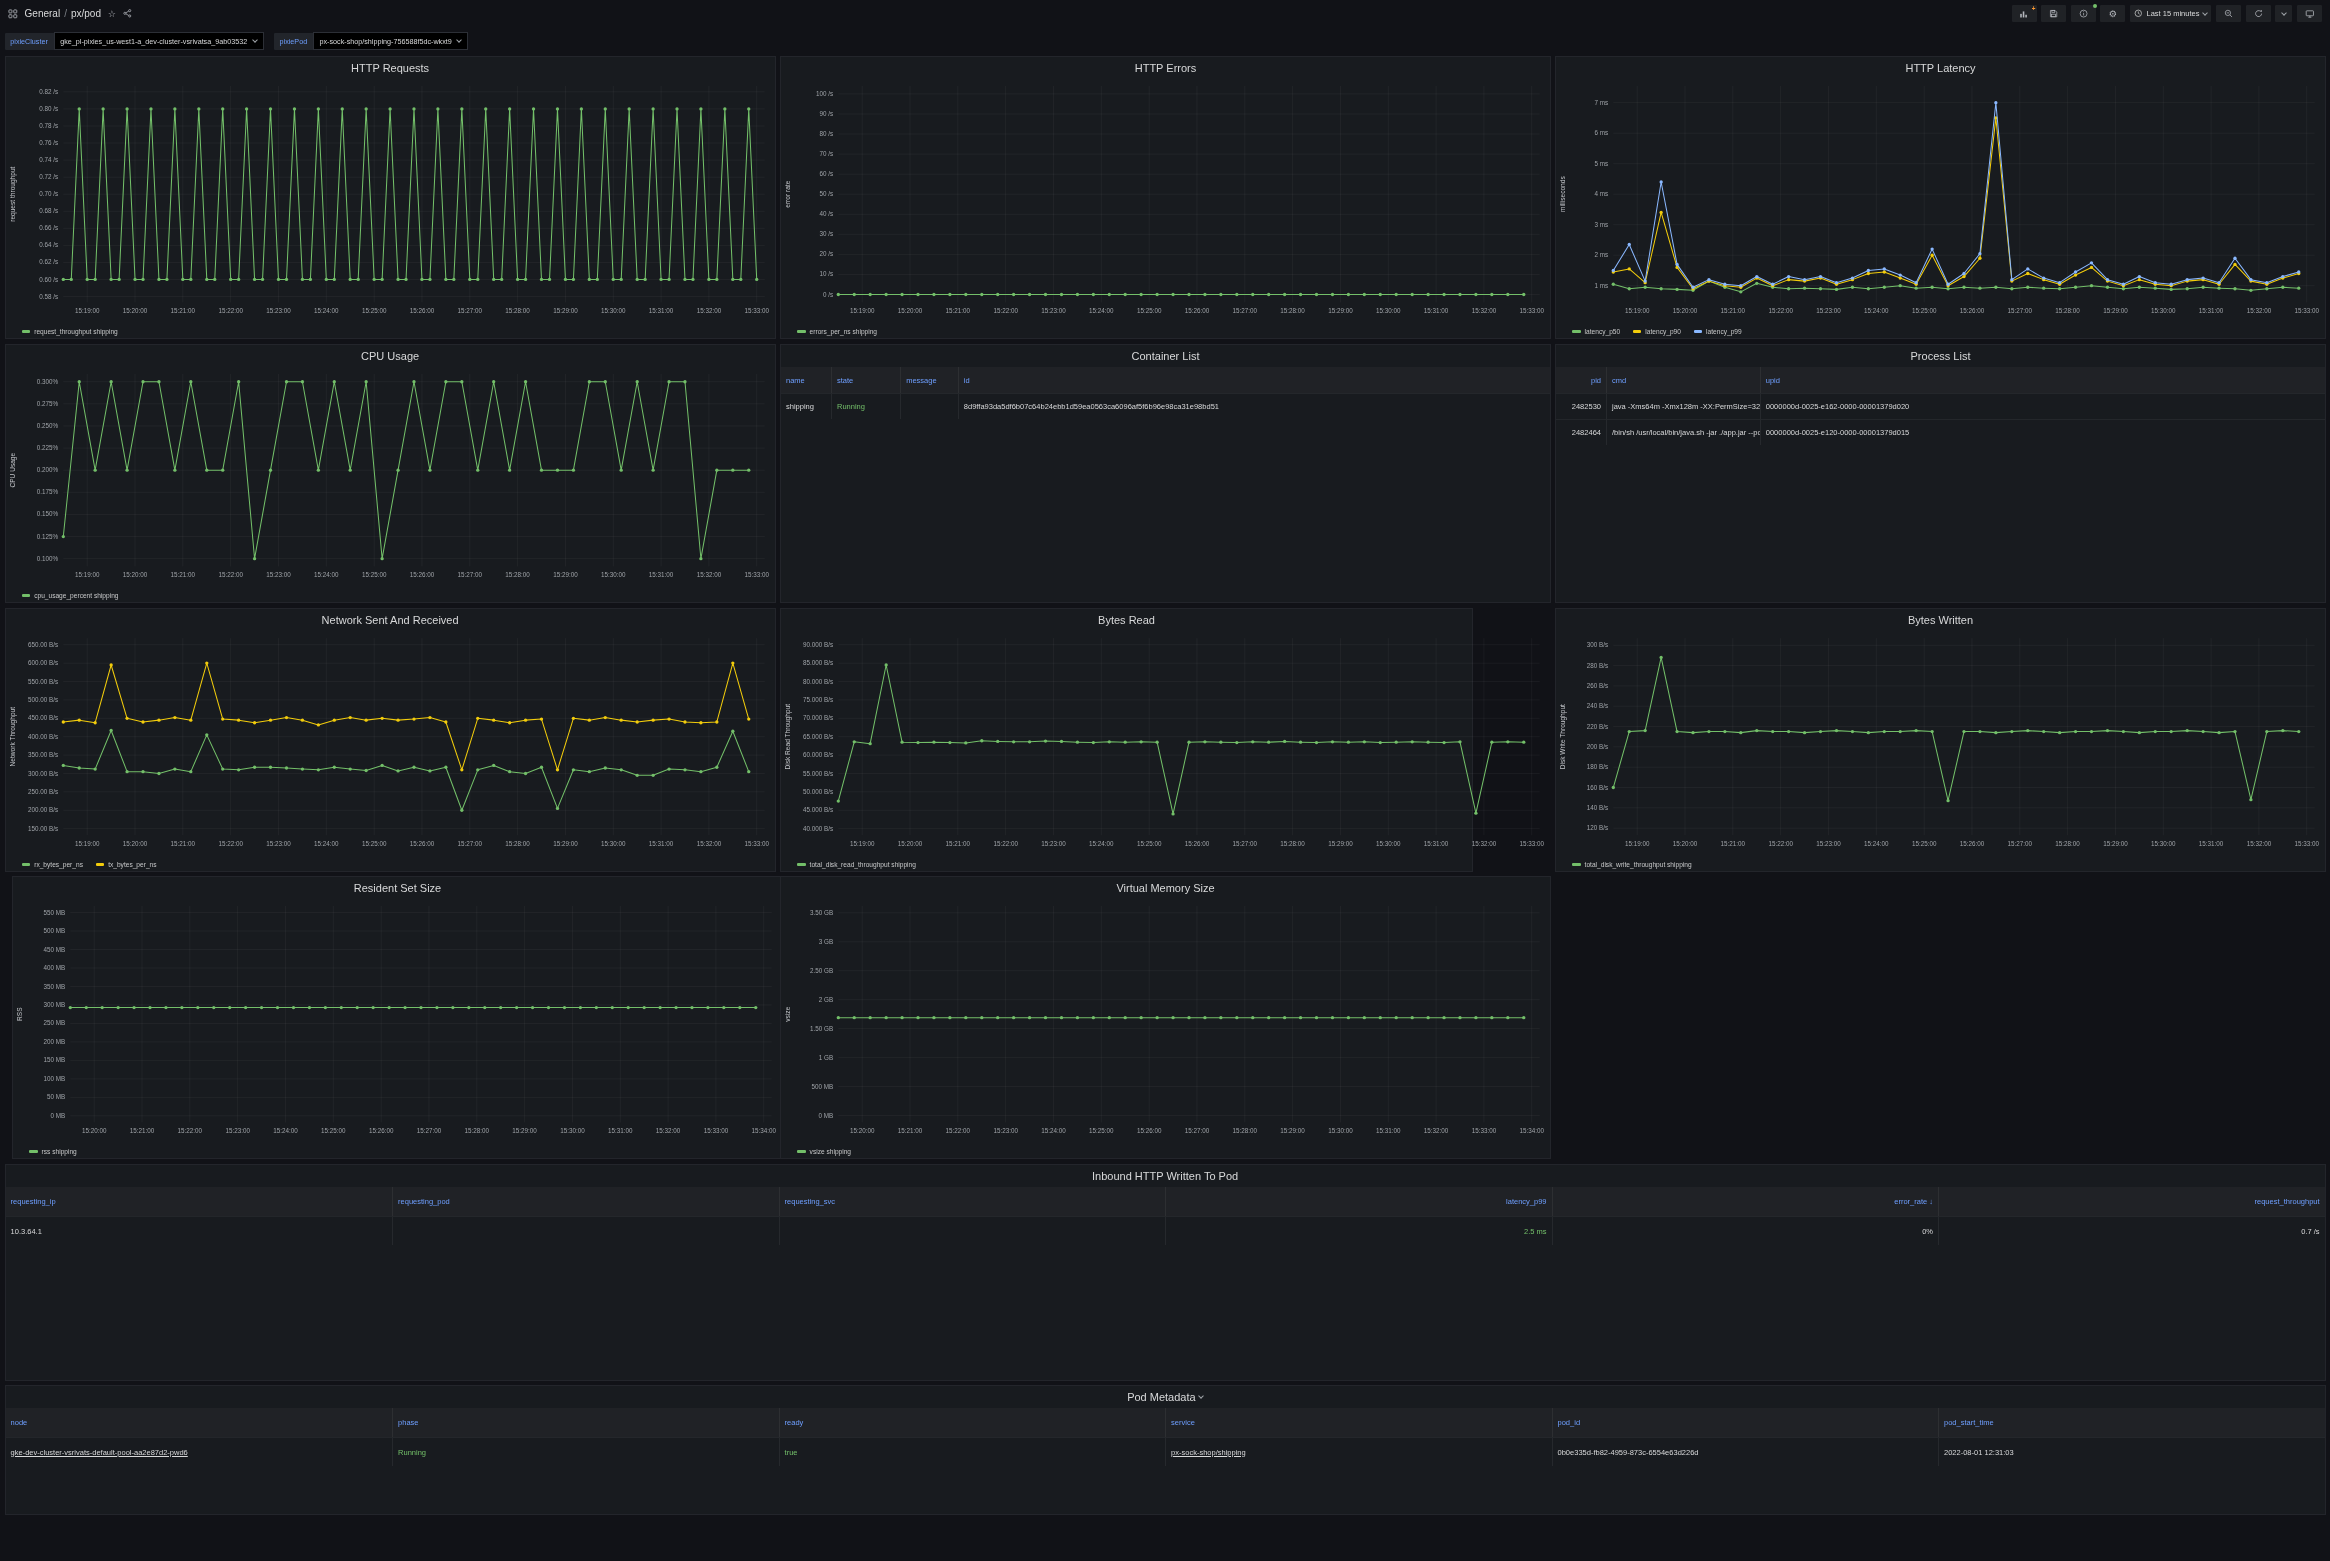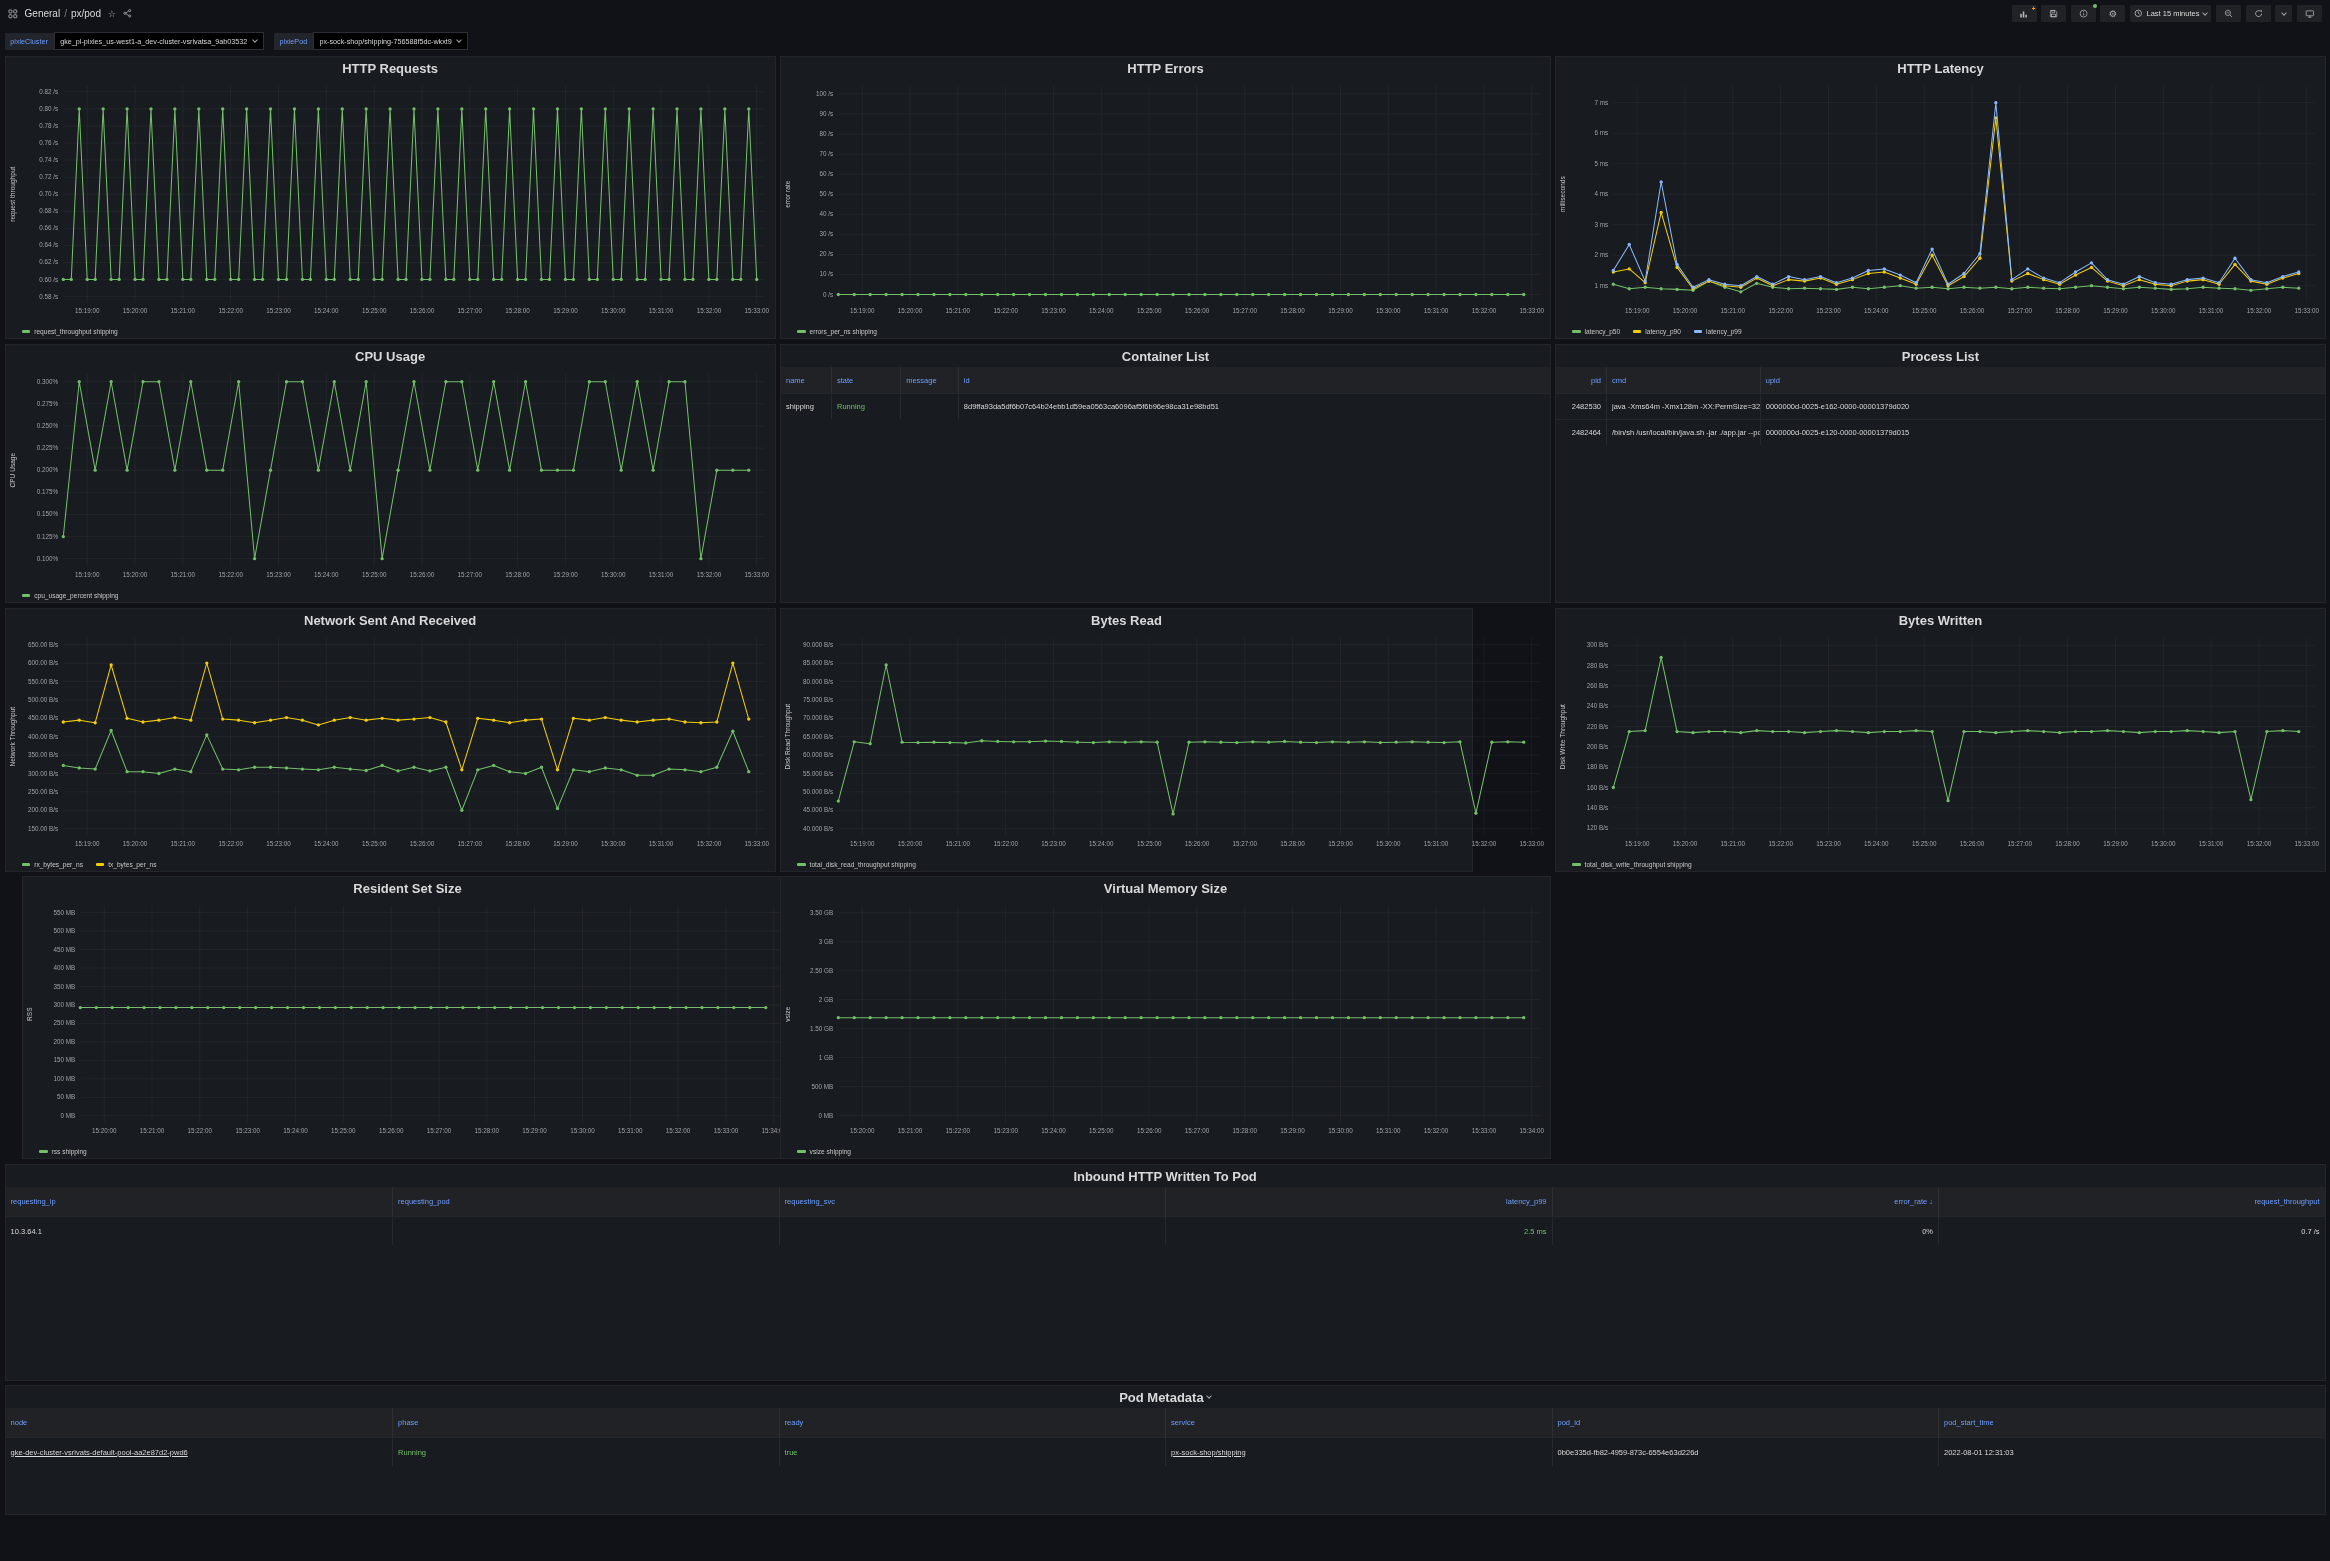--- a/index.html
+++ b/index.html
@@ -18,21 +18,21 @@
   .greendot{position:absolute;top:-1.7px;right:-1.7px;width:4.6px;height:4.6px;border-radius:50%;background:#73bf69;}
   .plusmark{position:absolute;top:1.1px;right:1.1px;color:#ff9830;font-size:6.3px;font-weight:bold;line-height:1;}
   .chev{border:solid #9fa3a8;border-width:0 0.9px 0.9px 0;padding:1.5px;display:inline-block;transform:rotate(45deg);margin-top:-1.7px;}
   
   .varbar{position:absolute;left:0;top:29px;height:24px;display:flex;align-items:center;gap:10.3px;padding:0 4.6px;}
   .variable{display:flex;align-items:center;height:17px;}
   .var-label{background:#22252b;color:#6e9fff;font-size:7.2px;padding:0 5.7px;height:17px;display:flex;align-items:center;border-radius:1.1px 0 0 1.1px;}
   .var-value{background:#000000;border:0.6px solid #2c2f36;color:#d8d9da;font-size:7.2px;padding:0 5.7px;height:16px;display:flex;align-items:center;gap:5.7px;cursor:pointer;}
   
   .panel{position:absolute;background:#181b1f;border:0.6px solid #23252b;box-sizing:border-box;}
-  .panel-title{height:22px;display:flex;align-items:center;justify-content:center;gap:3.4px;font-size:13px;font-weight:700;color:#d8d9da;cursor:pointer;}
+  .panel-title{height:22px;display:flex;align-items:center;justify-content:center;gap:3.4px;font-size:11px;font-weight:400;color:#d8d9da;cursor:pointer;}
   .legend{position:absolute;left:16px;bottom:2.9px;display:flex;gap:12.6px;font-size:6.6px;color:#c7c8c9;}
   .lg-item{display:flex;align-items:center;gap:4px;cursor:pointer;}
   .lg-item i{width:8.6px;height:2.3px;border-radius:1.1px;display:inline-block;}
   
   .tbl{font-size:7.5px;color:#d8d9da;}
   .tr{display:flex;height:26px;align-items:center;}
   .wide .tr{height:29px;}
   .tr.th{background:#202226;color:#6e9fff;}
   .td{padding:0 5px;box-sizing:border-box;white-space:nowrap;overflow:hidden;border-left:0.6px solid rgba(255,255,255,0.06);height:100%;display:flex;align-items:center;}
   .tr .td:first-child{border-left:none;}
@@ -1124,21 +1124,21 @@
       <circle cx="1296.2" cy="175.1" r="2.9" fill="#73bf69"></circle>
     </svg>
   <div class="legend">
       <span class="lg-item">
         <i style="background: rgb(115, 191, 105);"></i>
         <span>total_disk_write_throughput shipping</span>
       </span>
     </div>
 </div>
 
-<div class="panel" style="left:22px;top:876px;width:771px;height:283px;">
+<div class="panel" style="left:12px;top:876px;width:771px;height:283px;">
   <div class="panel-title">Resident Set Size</div>
   <svg width="769" height="243" viewBox="0 0 1342 424">
       <line x1="100" y1="378.3890784982935" x2="1324" y2="378.3890784982935" stroke="rgba(255,255,255,0.08)" stroke-width="1"></line>
       <text x="91" y="381.9890784982935" text-anchor="end" font-size="11" fill="#9fa3a8">0 MB</text>
       <line x1="100" y1="346.13651877133105" x2="1324" y2="346.13651877133105" stroke="rgba(255,255,255,0.08)" stroke-width="1"></line>
       <text x="91" y="349.7365187713311" text-anchor="end" font-size="11" fill="#9fa3a8">50 MB</text>
       <line x1="100" y1="313.8839590443686" x2="1324" y2="313.8839590443686" stroke="rgba(255,255,255,0.08)" stroke-width="1"></line>
       <text x="91" y="317.48395904436865" text-anchor="end" font-size="11" fill="#9fa3a8">100 MB</text>
       <line x1="100" y1="281.63139931740614" x2="1324" y2="281.63139931740614" stroke="rgba(255,255,255,0.08)" stroke-width="1"></line>
       <text x="91" y="285.23139931740616" text-anchor="end" font-size="11" fill="#9fa3a8">150 MB</text>

